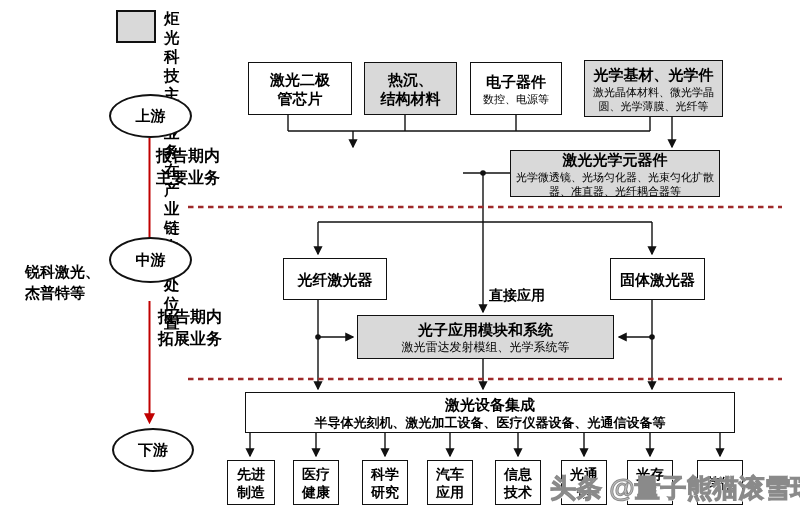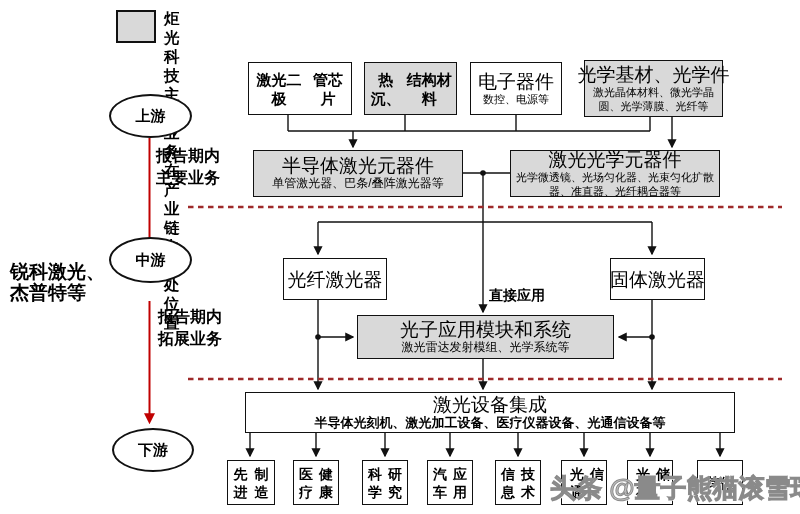--- a/index.html
+++ b/index.html
@@ -7,22 +7,22 @@
     position:relative;width:800px;height:514px;background:#fff;overflow:hidden;
     font-family:"Liberation Sans","DejaVu Sans",sans-serif;color:#000;
   }
   .connectors{position:absolute;left:0;top:0;z-index:0;}
   .box{
     position:absolute;box-sizing:border-box;border:1.5px solid #111;background:#fff;
     display:flex;flex-direction:column;align-items:center;justify-content:center;
     text-align:center;z-index:1;padding:1px 2px;
   }
   .gray{background:#d9d9d9;}
-  .title{font-size:19px;font-weight:normal;line-height:19px;white-space:nowrap;}
-  .t2{font-size:15px;font-weight:bold;line-height:19px;display:flex;flex-direction:row;}
+  .title{font-size:15px;font-weight:bold;line-height:19px;white-space:nowrap;}
+  .t2{font-size:15px;font-weight:bold;line-height:19px;display:flex;flex-direction:column;}
   .sub{font-size:11px;line-height:14px;margin-top:1px;}
   .sub12{font-size:12px;line-height:15px;margin-top:1px;}
   .subb{font-size:13px;line-height:16px;font-weight:bold;margin-top:1px;}
   .app{font-size:14px;font-weight:bold;line-height:18px;}
   .ellipse{
     position:absolute;box-sizing:border-box;border:2px solid #111;border-radius:50%;
     display:flex;align-items:center;justify-content:center;font-size:15px;font-weight:bold;
     background:#fff;z-index:1;
   }
   .note{position:absolute;font-weight:bold;z-index:1;}
@@ -124,24 +124,20 @@
   </div>
   <div class="box" style="left:470px;top:62px;width:92px;height:53px;">
     <div class="title">电子器件</div>
     <div class="sub">数控、电源等</div>
   </div>
   <div class="box gray" style="left:584px;top:60px;width:139px;height:57px;">
     <div class="title">光学基材、光学件</div>
     <div class="sub">激光晶体材料、微光学晶圆、光学薄膜、光纤等</div>
   </div>
 
-  <div class="box gray" style="left:253px;top:150px;width:210px;height:47px;">
-    <div class="title">半导体激光元器件</div>
-    <div class="sub12">单管激光器、巴条/叠阵激光器等</div>
-  </div>
   <div class="box gray" style="left:510px;top:150px;width:210px;height:47px;">
     <div class="title">激光光学元器件</div>
     <div class="sub">光学微透镜、光场匀化器、光束匀化扩散器、准直器、光纤耦合器等</div>
   </div>
 
   <div class="box" style="left:283px;top:258px;width:104px;height:42px;">
     <div class="title">光纤激光器</div>
   </div>
   <div class="box" style="left:610px;top:258px;width:95px;height:42px;text-align:right;">
     <div class="title">固体激光器</div>
@@ -206,21 +202,21 @@
         <span></span>
       </div>
   </div>
 
   <div class="ellipse gray" style="left:109px;top:94px;width:83px;height:44px;">上游</div>
   <div class="note" style="left:156px;top:145px;font-size:16px;line-height:22px;">
     <div>报告期内</div>
     <div>主要业务</div>
   </div>
 
-  <div class="note" style="left:10px;top:261px;font-size:19px;line-height:21px;">
+  <div class="note" style="left:25px;top:261px;font-size:15px;line-height:21px;">
     <div>锐科激光、</div>
     <div>杰普特等</div>
   </div>
   <div class="ellipse gray" style="left:109px;top:237px;width:83px;height:46px;">中游</div>
   <div class="note" style="left:158px;top:306px;font-size:16px;line-height:22px;">
     <div>报告期内</div>
     <div>拓展业务</div>
   </div>
 
   <div class="ellipse" style="left:112px;top:428px;width:82px;height:44px;">下游</div>

